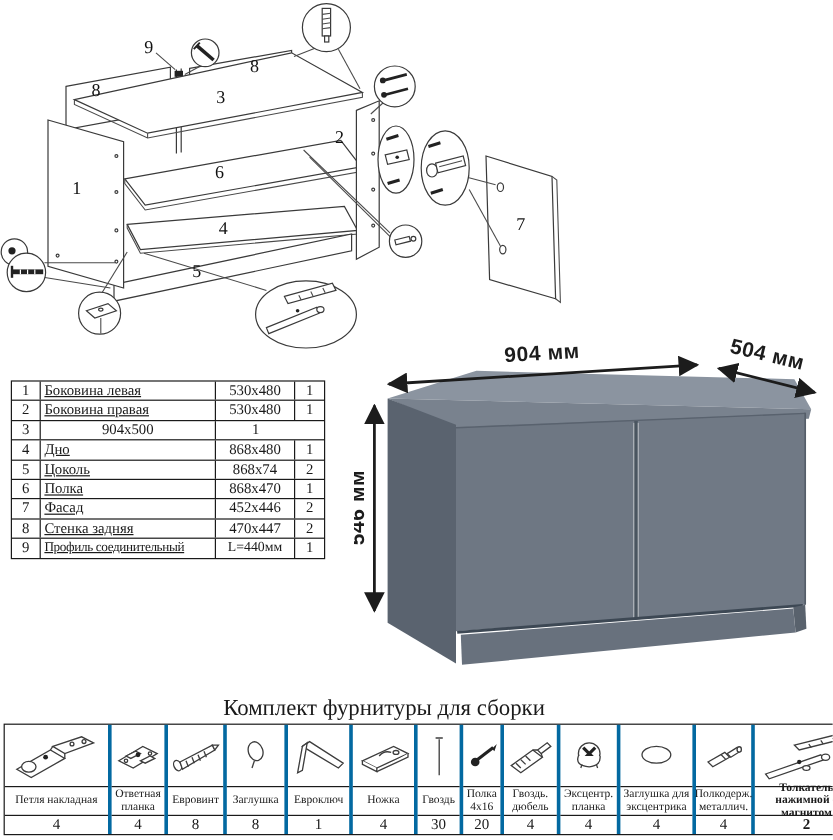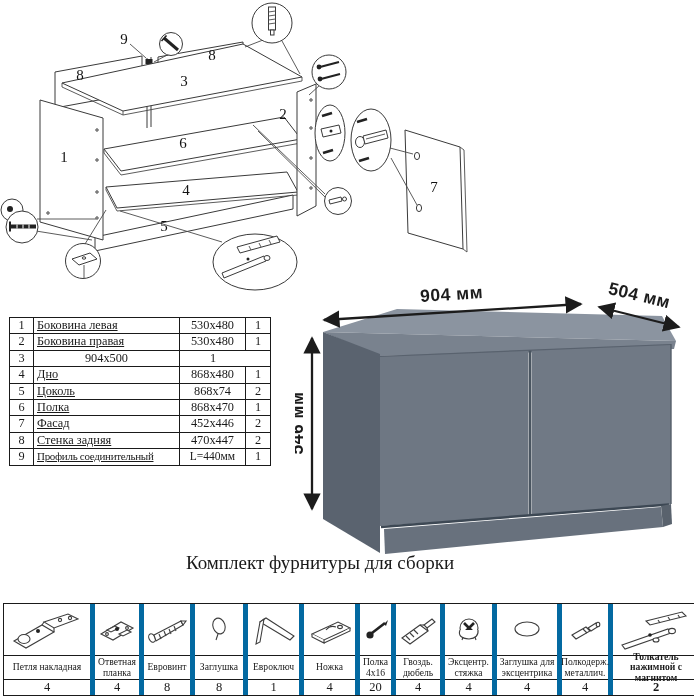--- a/index.html
+++ b/index.html
@@ -15,23 +15,23 @@
   .parts-table{position:absolute;left:9px;top:317px;width:260px;border:1px solid #1a1a1a;background:#fff;}
   .pt-row{display:grid;grid-template-columns:24px 146px 66px 24px;height:15.4px;line-height:15.5px;font-size:12.3px;}
   .pt-row + .pt-row{border-top:1px solid #1a1a1a;}
   .pt-c{border-right:1px solid #1a1a1a;overflow:hidden;white-space:nowrap;}
   .pt-c:last-child{border-right:none;}
   .pt-num,.pt-size,.pt-qty{text-align:center;}
   .pt-name{padding-left:3px;text-decoration:underline;}
   .pt-row.condensed .pt-name{font-size:11px;letter-spacing:-.3px;}
   .pt-row.condensed .pt-size{font-size:11.5px;text-align:center;}
   
-  .hw-title{position:absolute;left:0;top:552px;width:640px;text-align:center;font-size:19px;}
+  .hw-title{position:absolute;left:0;top:580px;width:640px;text-align:center;font-size:19px;}
   .hw-table{position:absolute;left:3px;top:603px;display:flex;border:1px solid #1a1a1a;background:#fff;}
-  .hw-col{border-right:5px solid #0369a1;display:flex;flex-direction:column;box-sizing:content-box;}
+  .hw-col{border-right:3px solid #0369a1;display:flex;flex-direction:column;box-sizing:content-box;}
   .hw-col:last-child{border-right:none;font-weight:bold;}
   .hw-icon{height:51px;border-bottom:1px solid #1a1a1a;display:flex;align-items:center;justify-content:center;}
   .hw-name{height:23px;border-bottom:1px solid #1a1a1a;font-size:9.6px;line-height:1.05;
            display:flex;align-items:center;justify-content:center;text-align:center;padding:0 1px;}
   .hw-qty{height:15px;font-size:12.5px;line-height:15px;text-align:center;}
   .hwart{fill:#fff;stroke:#3d3d3d;stroke-width:1.1;}
   .hwdark{fill:#222;stroke:none;}
 </style>
 </head>
 <body>
@@ -318,20 +318,30 @@
           <polygon class="hwart" points="6,26 32,14 44,20 18,32"></polygon>
           <polyline class="hwart" points="6,26 6,29 18,35 18,32" fill="none"></polyline>
           <polyline class="hwart" points="44,20 44,23 18,35" fill="none"></polyline>
           <ellipse class="hwart" cx="34" cy="19" rx="2.4" ry="1.6"></ellipse>
           <path class="hwart" d="M20,22 q4,-5 10,-3"></path>
         </svg>
       </div>
       <div class="hw-name">Ножка</div>
       <div class="hw-qty">4</div>
     </div>
+    <div class="hw-col" style="width:35px">
+      <div class="hw-icon">
+        <svg width="30" height="44" viewBox="0 0 30 44">
+          <line class="hwart" x1="15" y1="8" x2="15" y2="38" stroke-width="1.8"></line>
+          <line class="hwart" x1="12" y1="7" x2="18" y2="7" stroke-width="2"></line>
+        </svg>
+      </div>
+      <div class="hw-name">Гвоздь</div>
+      <div class="hw-qty">30</div>
+    </div>
     <div class="hw-col" style="width:31px">
       <div class="hw-icon">
         <svg width="28" height="44" viewBox="0 0 28 44">
           <circle cx="8" cy="27" r="3.6" class="hwdark"></circle>
           <line x1="10" y1="25" x2="23" y2="15" stroke="#222" stroke-width="2.6"></line>
           <polygon points="22,16 26,12 24,18" class="hwdark"></polygon>
         </svg>
       </div>
       <div class="hw-name">Полка 4x16</div>
       <div class="hw-qty">20</div>
@@ -355,21 +365,21 @@
       <div class="hw-icon">
         <svg width="44" height="44" viewBox="0 0 44 44">
           <circle class="hwart" cx="22" cy="20" r="9"></circle>
           <line x1="17" y1="15" x2="27" y2="25" stroke="#222" stroke-width="2.6"></line>
           <line x1="27" y1="15" x2="17" y2="25" stroke="#222" stroke-width="2.6"></line>
           <path class="hwart" d="M13,22 q-3,8 9,9 q10,-1 9,-9"></path>
           <line class="hwart" x1="16" y1="29" x2="15" y2="32"></line>
             <line class="hwart" x1="28" y1="29" x2="29" y2="32"></line>
         </svg>
       </div>
-      <div class="hw-name">Эксцентр. стяжка</div>
+      <div class="hw-name">Эксцентр. планка</div>
       <div class="hw-qty">4</div>
     </div>
     <div class="hw-col" style="width:60px">
       <div class="hw-icon">
         <svg width="56" height="44" viewBox="0 0 56 44">
           <ellipse class="hwart" cx="28" cy="21" rx="12" ry="7" stroke-width="1.3"></ellipse>
         </svg>
       </div>
       <div class="hw-name">Заглушка для эксцентрика</div>
       <div class="hw-qty">4</div>

